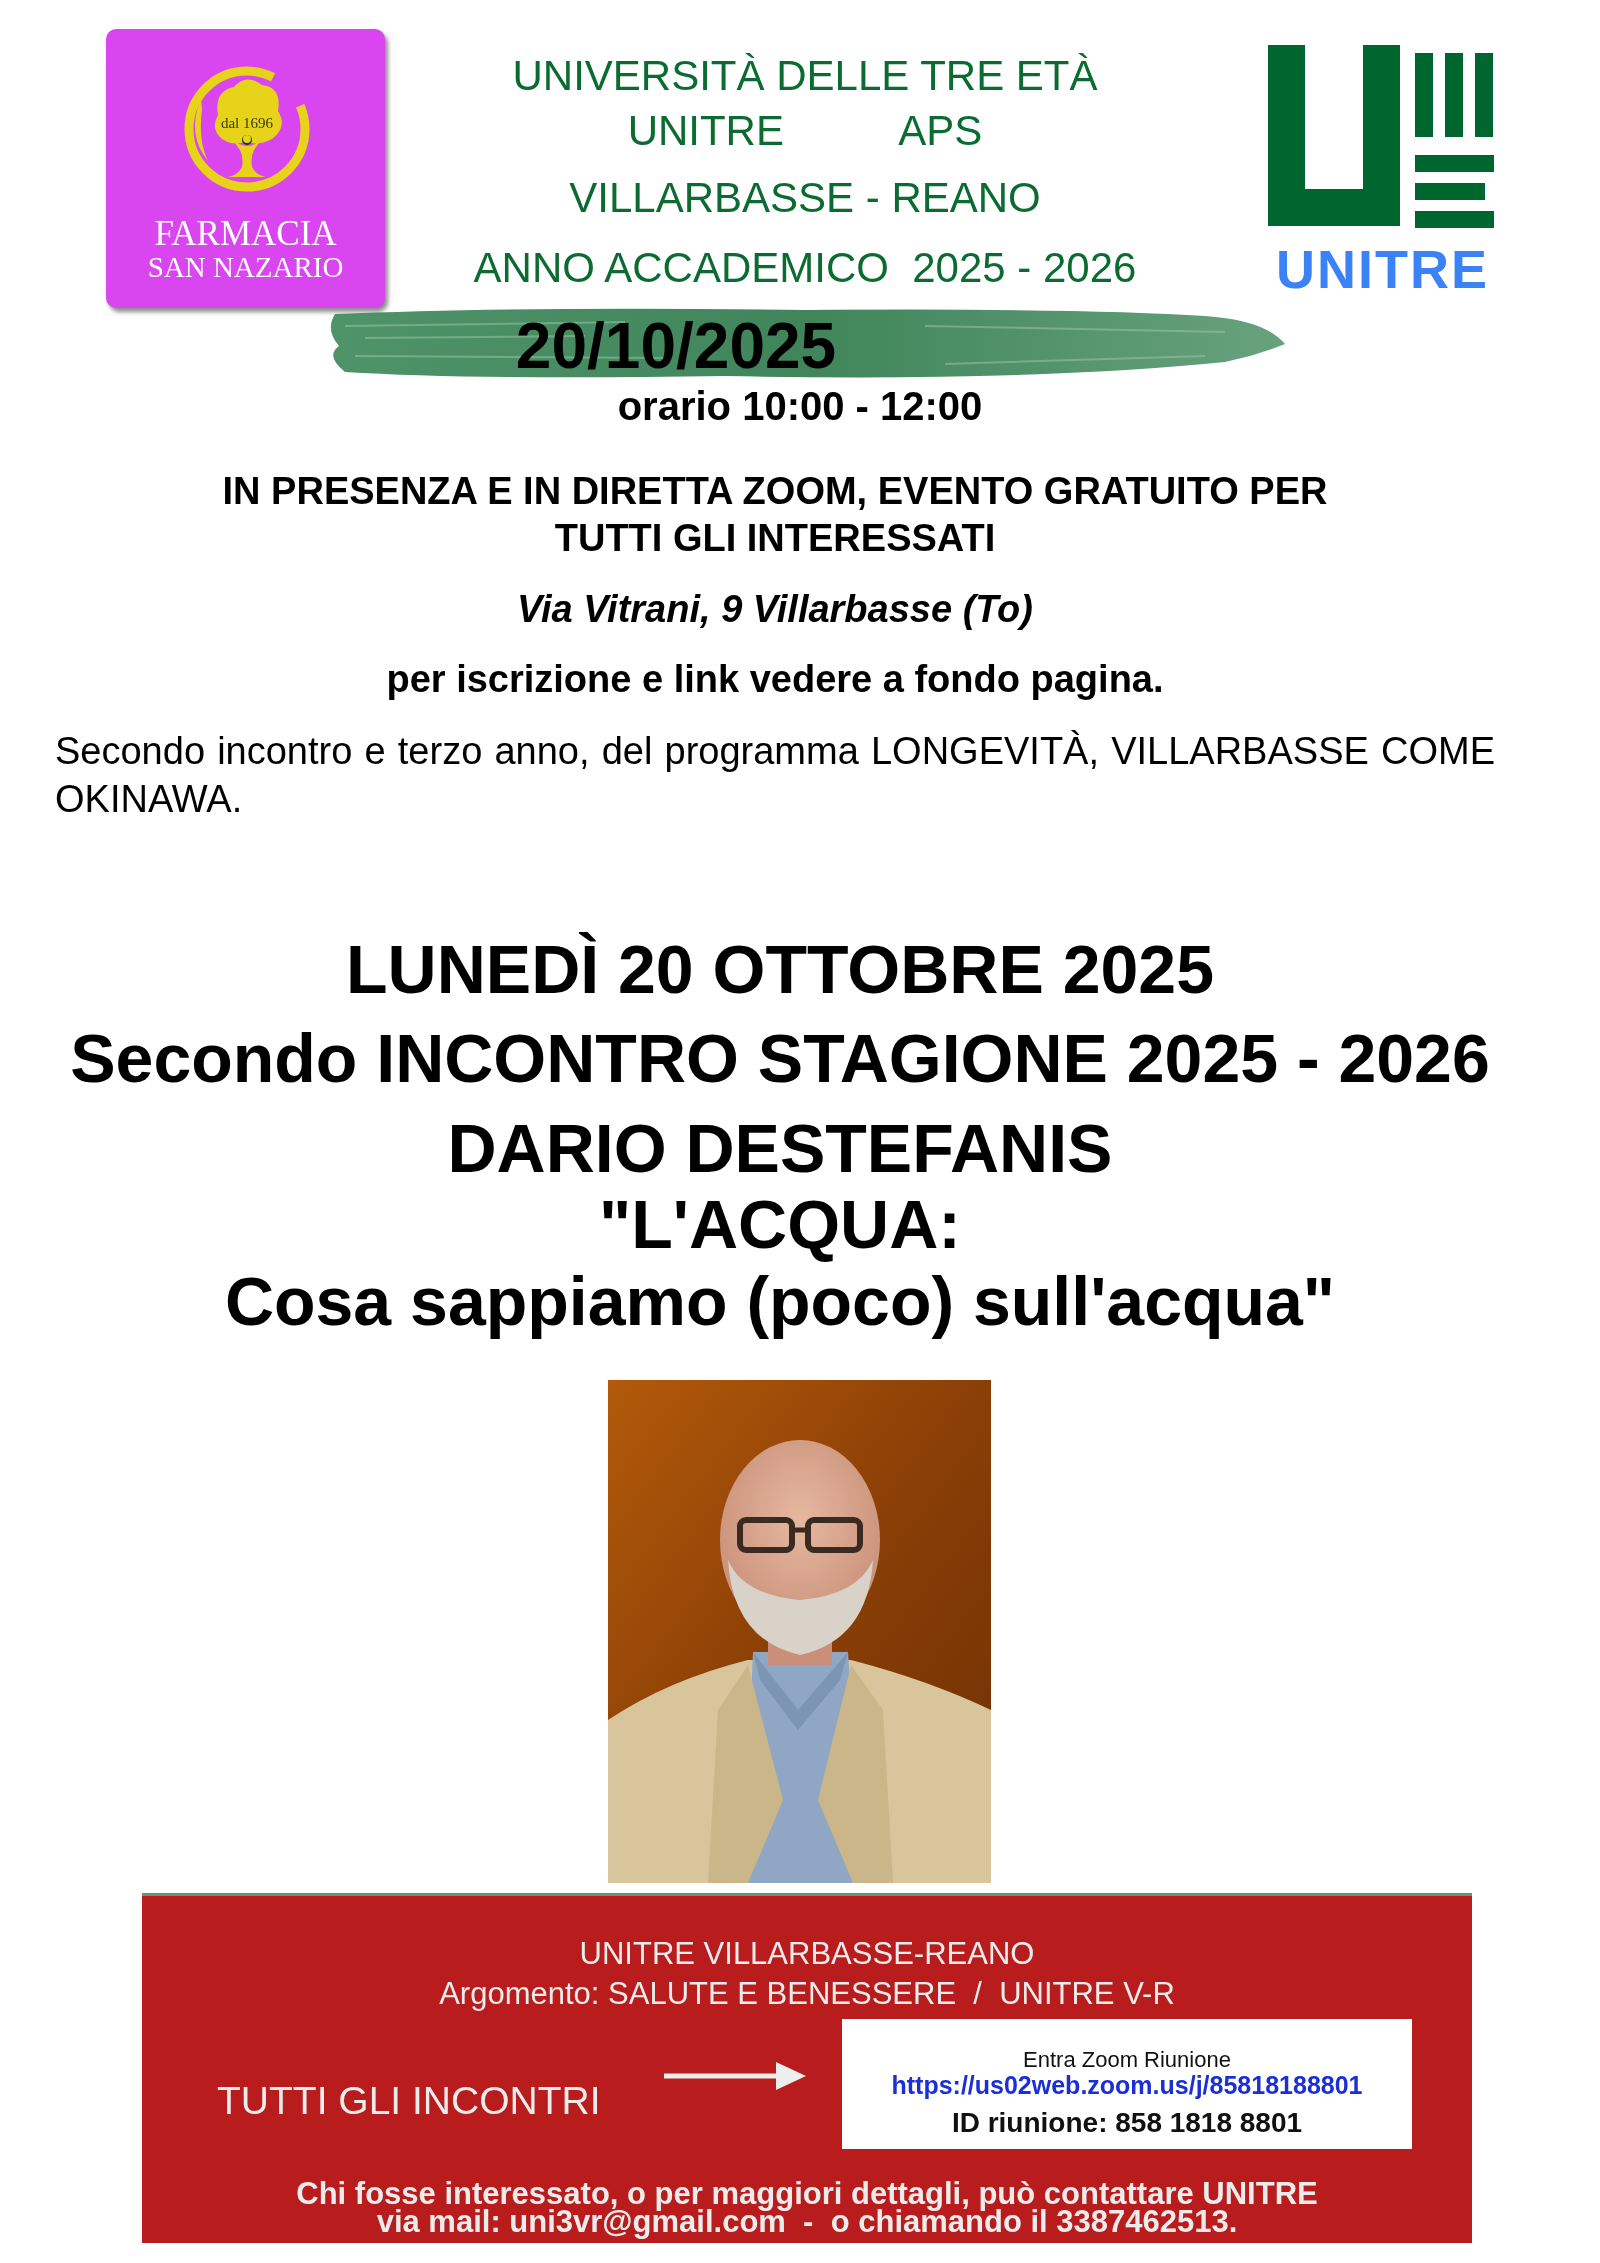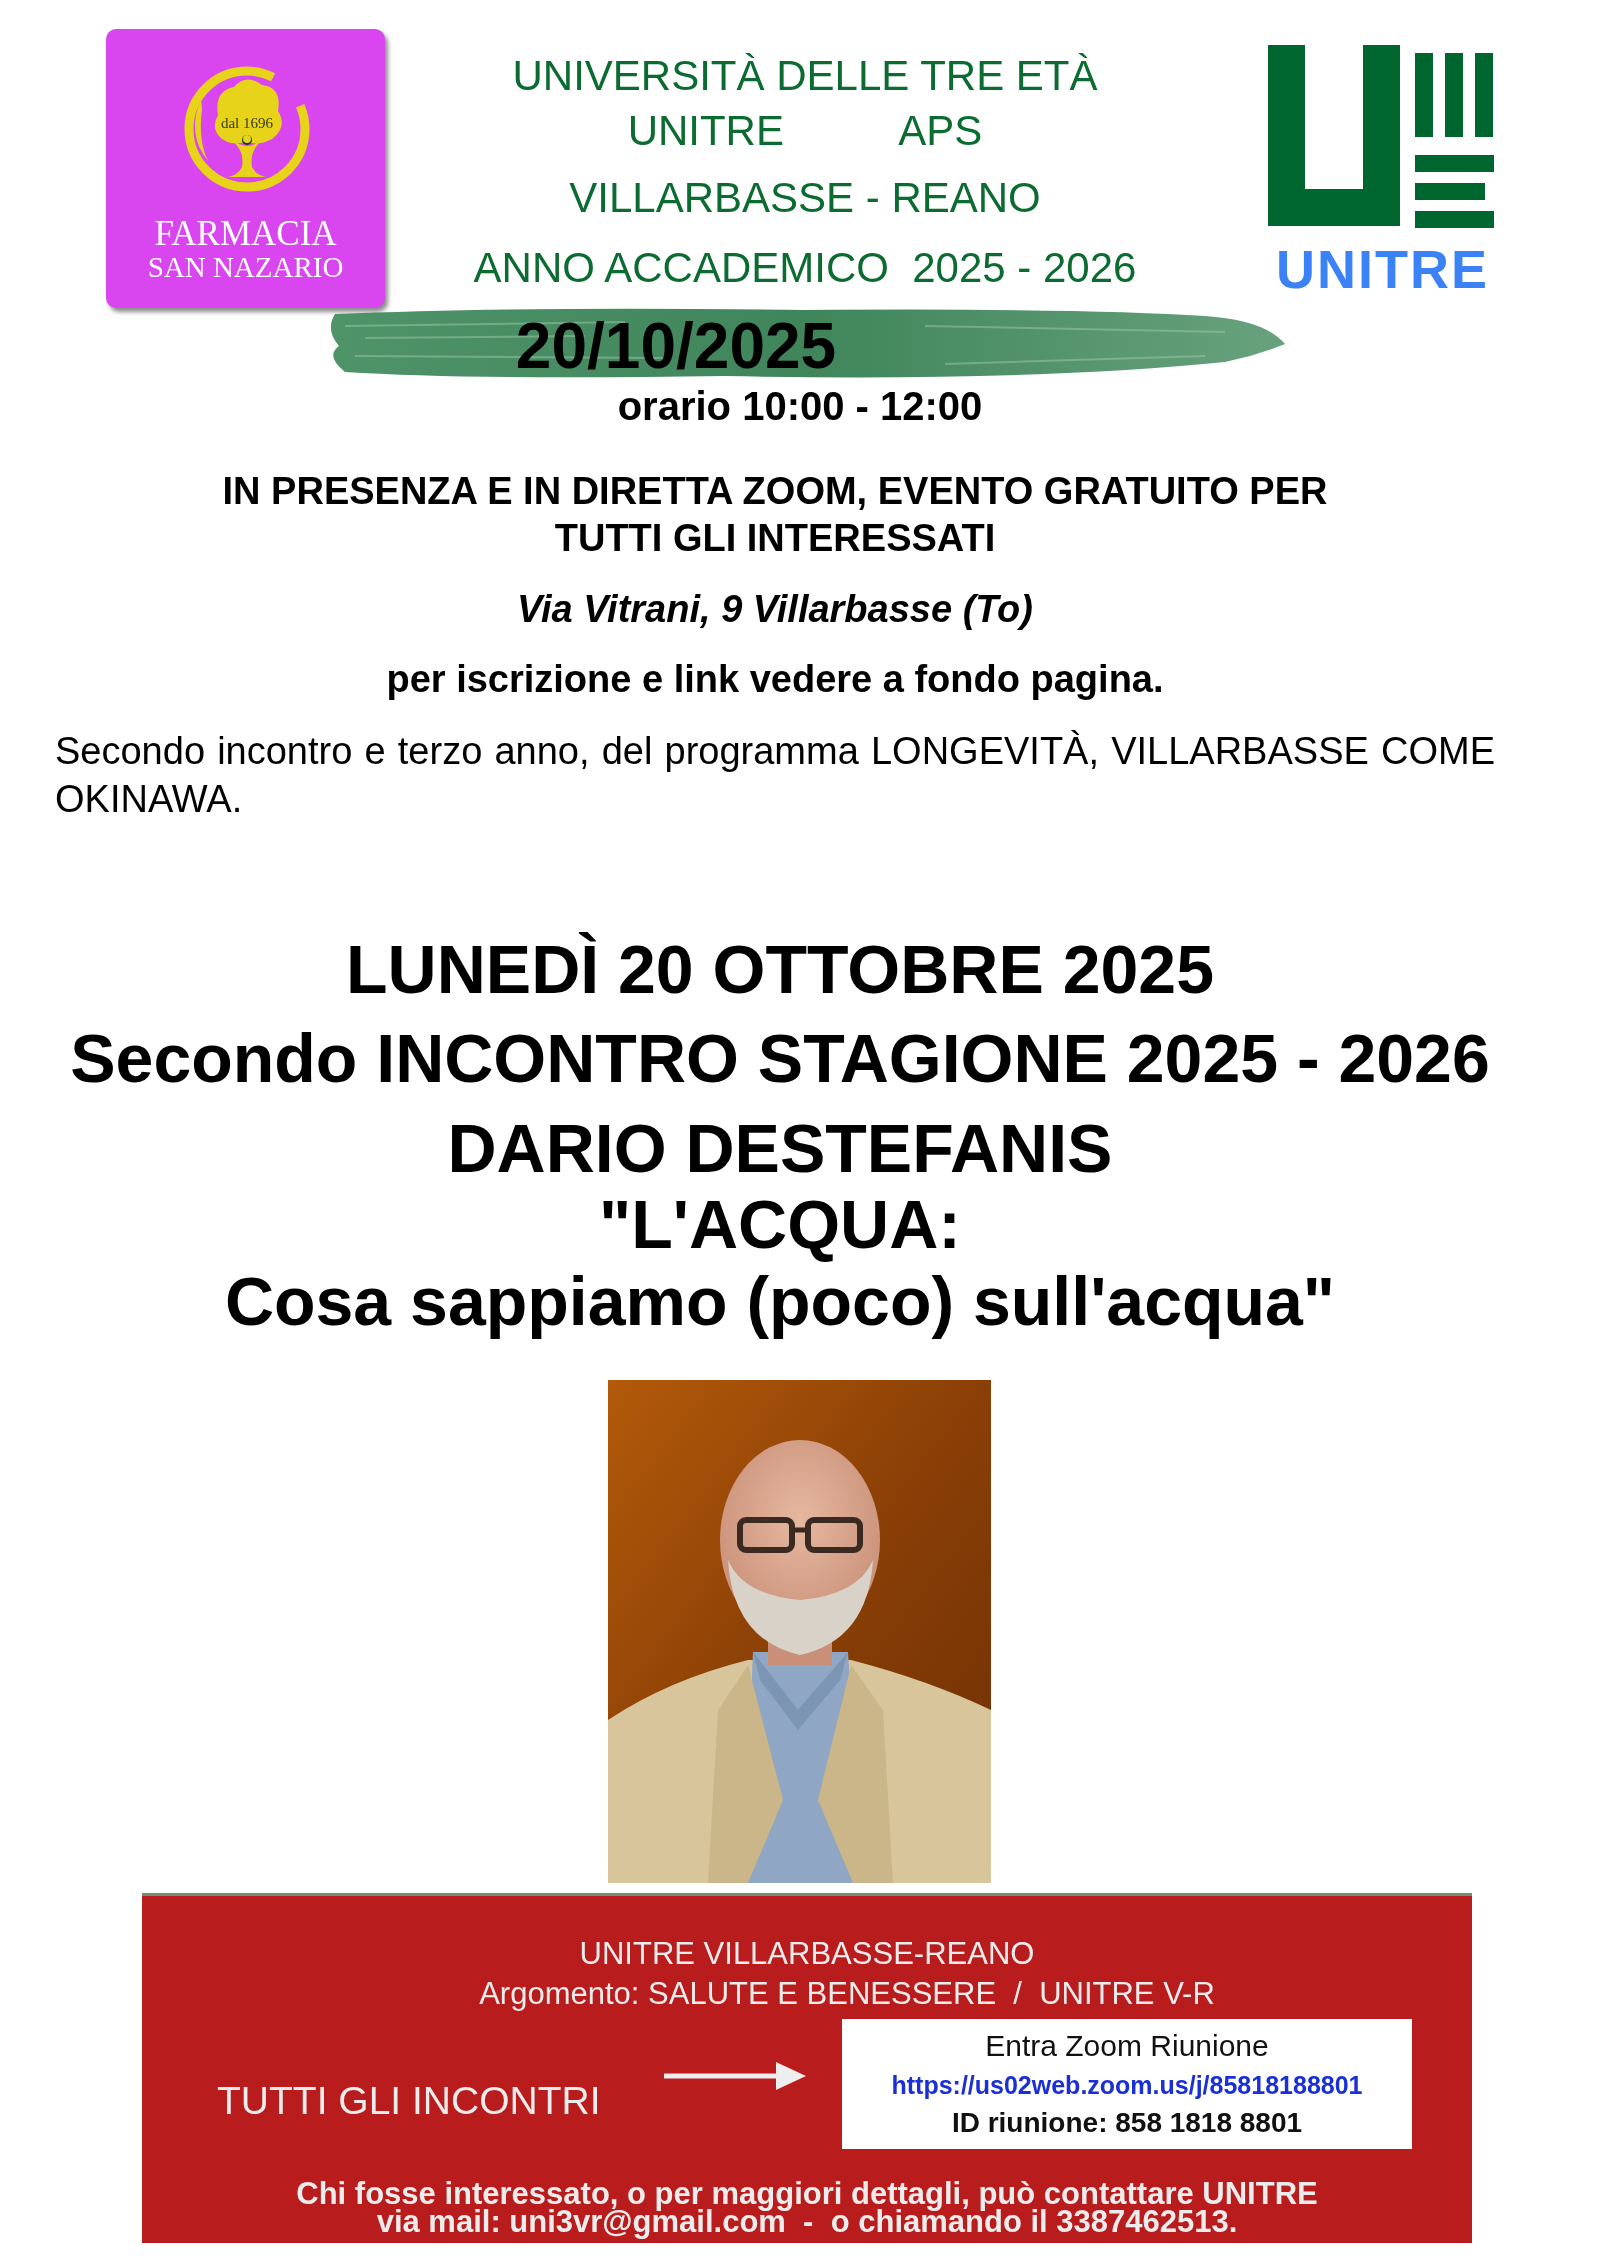--- a/index.html
+++ b/index.html
@@ -143,26 +143,26 @@
     <path d="M120 180 Q125 260 192 275 Q260 260 265 180 Q250 215 192 220 Q135 215 120 180 Z" fill="#d8d2c8"></path>
 
     <rect x="132" y="140" width="52" height="30" rx="6" fill="none" stroke="#3a2a22" stroke-width="6"></rect>
     <rect x="200" y="140" width="52" height="30" rx="6" fill="none" stroke="#3a2a22" stroke-width="6"></rect>
     <line x1="184" y1="150" x2="200" y2="150" stroke="#3a2a22" stroke-width="5"></line>
   </svg>
 </div>
 
 <div id="banner" class="abs">
   <div class="bn" style="left:0;width:1330px;text-align:center;top:40px;font-size:31px;padding-left:0;">UNITRE VILLARBASSE-REANO</div>
-  <div class="bn" style="left:0;width:1330px;text-align:center;top:80px;font-size:31px;margin-left:40px;">Argomento: SALUTE E BENESSERE  /  UNITRE V-R</div>
+  <div class="bn" style="left:0;width:1330px;text-align:center;top:80px;font-size:31px;">Argomento: SALUTE E BENESSERE  /  UNITRE V-R</div>
   <div class="bn" style="left:75px;top:183px;font-size:39px;">TUTTI GLI INCONTRI</div>
   <svg class="abs" style="left:522px;top:160px;" width="145" height="40" viewBox="0 0 145 40">
     <line x1="0" y1="20" x2="115" y2="20" stroke="#eeeeee" stroke-width="5"></line>
     <path d="M112 6 L142 20 L112 34 Z" fill="#eeeeee"></path>
   </svg>
   <div id="zoom-box">
-    <div style="top:10px;font-size:30px;color:#111;">Entra Zoom Riunione</div>
+    <div style="top:28px;font-size:22px;color:#111;">Entra Zoom Riunione</div>
     <div style="top:52px;font-size:25px;font-weight:bold;color:#1a2fd6;">https://us02web.zoom.us/j/85818188801</div>
     <div style="top:88px;font-size:28px;font-weight:bold;color:#111;">ID riunione: 858 1818 8801</div>
   </div>
   <div class="bn" style="left:0;width:1330px;text-align:center;top:280px;font-size:31px;font-weight:bold;">Chi fosse interessato, o per maggiori dettagli, può contattare UNITRE</div>
   <div class="bn" style="left:0;width:1330px;text-align:center;top:308px;font-size:31px;font-weight:bold;">via mail: uni3vr@gmail.com  -  o chiamando il 3387462513.</div>
 </div>
 
 </body></html>

